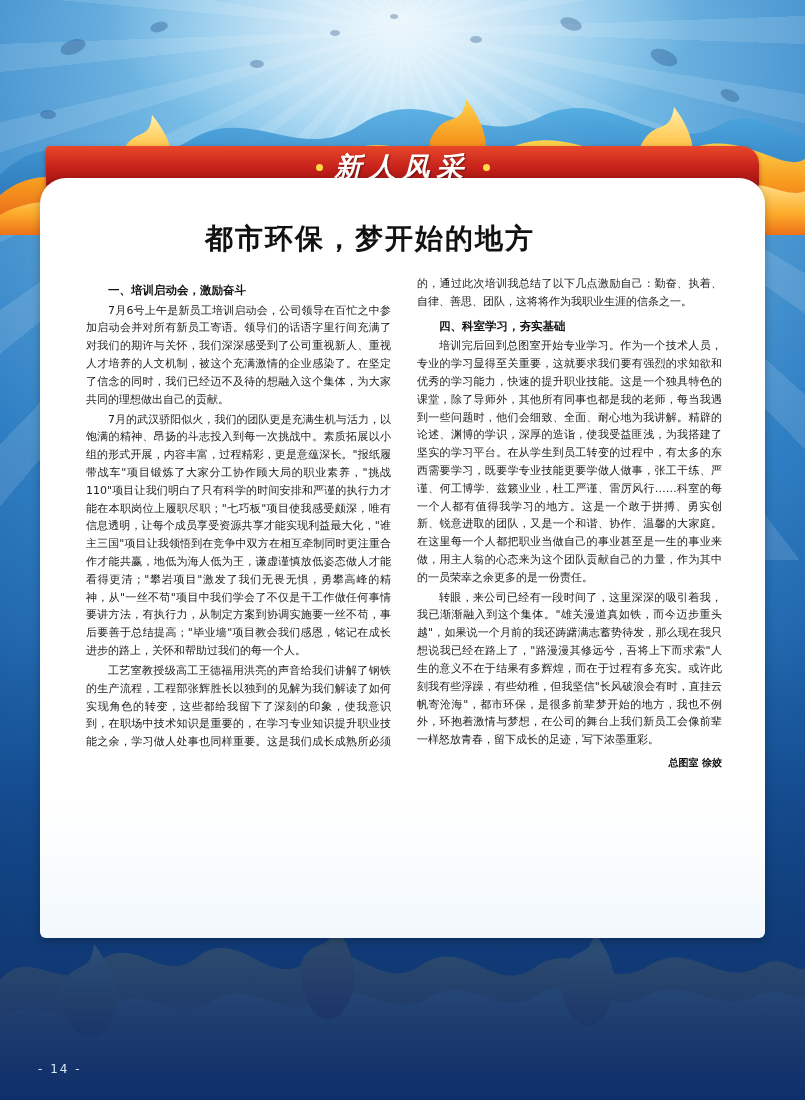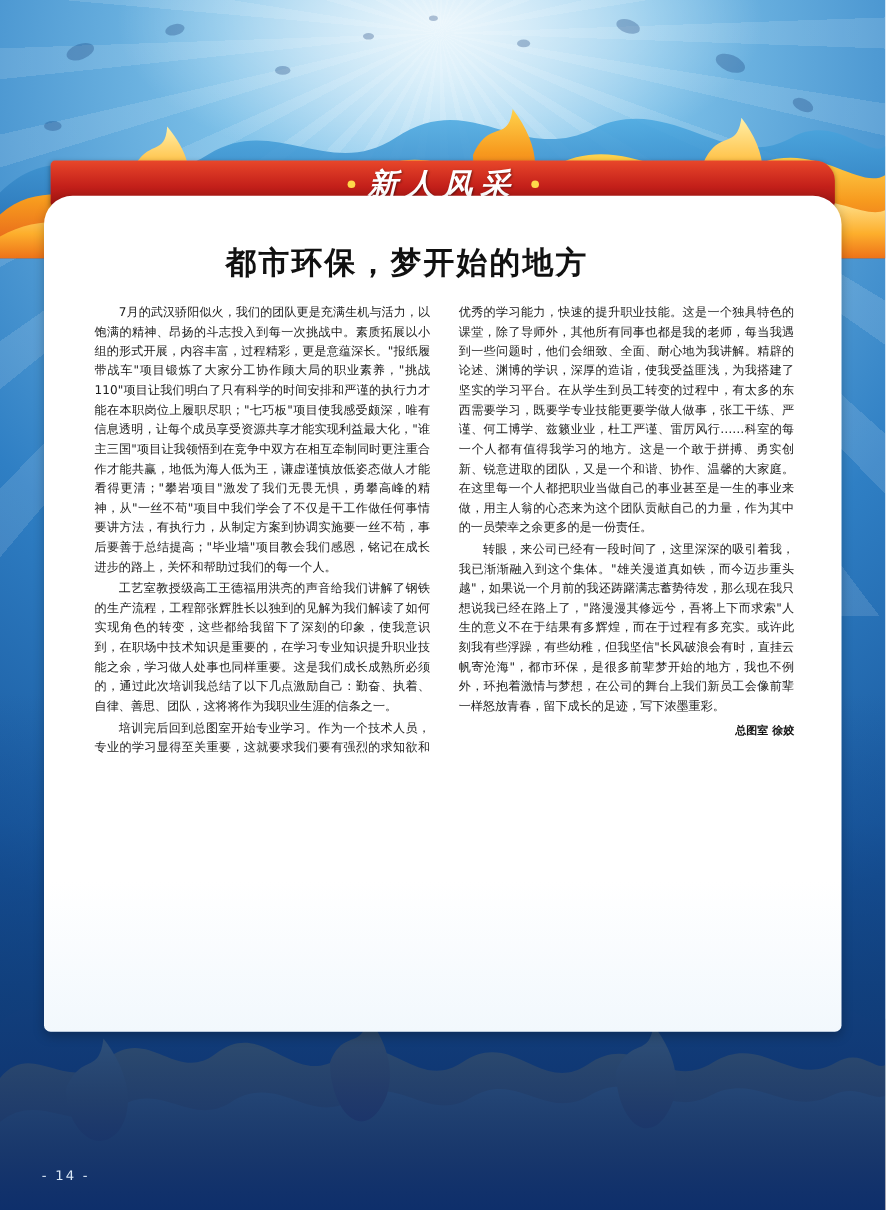--- a/index.html
+++ b/index.html
@@ -181,25 +181,28 @@
   <div class="sheet">
     <div class="sheet-inner">
 
       <div class="headline">都市环保，梦开始的地方</div>
 
       <div class="cols">
 
 
         <div class="twocol">
 
+          <h3>一、培训启动会，激励奋斗</h3>
+          <p>7月6号上午是新员工培训启动会，公司领导在百忙之中参加启动会并对所有新员工寄语。领导们的话语字里行间充满了对我们的期许与关怀，我们深深感受到了公司重视新人、重视人才培养的人文机制，被这个充满激情的企业感染了。在坚定了信念的同时，我们已经迈不及待的想融入这个集体，为大家共同的理想做出自己的贡献。</p>
 
           <p>7月的武汉骄阳似火，我们的团队更是充满生机与活力，以饱满的精神、昂扬的斗志投入到每一次挑战中。素质拓展以小组的形式开展，内容丰富，过程精彩，更是意蕴深长。"报纸履带战车"项目锻炼了大家分工协作顾大局的职业素养，"挑战110"项目让我们明白了只有科学的时间安排和严谨的执行力才能在本职岗位上履职尽职；"七巧板"项目使我感受颇深，唯有信息透明，让每个成员享受资源共享才能实现利益最大化，"谁主三国"项目让我领悟到在竞争中双方在相互牵制同时更注重合作才能共赢，地低为海人低为王，谦虚谨慎放低姿态做人才能看得更清；"攀岩项目"激发了我们无畏无惧，勇攀高峰的精神，从"一丝不苟"项目中我们学会了不仅是干工作做任何事情要讲方法，有执行力，从制定方案到协调实施要一丝不苟，事后要善于总结提高；"毕业墙"项目教会我们感恩，铭记在成长进步的路上，关怀和帮助过我们的每一个人。</p>
 
           <p>工艺室教授级高工王德福用洪亮的声音给我们讲解了钢铁的生产流程，工程部张辉胜长以独到的见解为我们解读了如何实现角色的转变，这些都给我留下了深刻的印象，使我意识到，在职场中技术知识是重要的，在学习专业知识提升职业技能之余，学习做人处事也同样重要。这是我们成长成熟所必须的，通过此次培训我总结了以下几点激励自己：勤奋、执着、自律、善思、团队，这将将作为我职业生涯的信条之一。</p>
 
+          <h3>四、科室学习，夯实基础</h3>
           <p>培训完后回到总图室开始专业学习。作为一个技术人员，专业的学习显得至关重要，这就要求我们要有强烈的求知欲和优秀的学习能力，快速的提升职业技能。这是一个独具特色的课堂，除了导师外，其他所有同事也都是我的老师，每当我遇到一些问题时，他们会细致、全面、耐心地为我讲解。精辟的论述、渊博的学识，深厚的造诣，使我受益匪浅，为我搭建了坚实的学习平台。在从学生到员工转变的过程中，有太多的东西需要学习，既要学专业技能更要学做人做事，张工干练、严谨、何工博学、兹籁业业，杜工严谨、雷厉风行……科室的每一个人都有值得我学习的地方。这是一个敢于拼搏、勇实创新、锐意进取的团队，又是一个和谐、协作、温馨的大家庭。在这里每一个人都把职业当做自己的事业甚至是一生的事业来做，用主人翁的心态来为这个团队贡献自己的力量，作为其中的一员荣幸之余更多的是一份责任。</p>
           <p>转眼，来公司已经有一段时间了，这里深深的吸引着我，我已渐渐融入到这个集体。"雄关漫道真如铁，而今迈步重头越"，如果说一个月前的我还踌躇满志蓄势待发，那么现在我只想说我已经在路上了，"路漫漫其修远兮，吾将上下而求索"人生的意义不在于结果有多辉煌，而在于过程有多充实。或许此刻我有些浮躁，有些幼稚，但我坚信"长风破浪会有时，直挂云帆寄沧海"，都市环保，是很多前辈梦开始的地方，我也不例外，环抱着激情与梦想，在公司的舞台上我们新员工会像前辈一样怒放青春，留下成长的足迹，写下浓墨重彩。</p>
 
           <div class="signature">总图室 徐姣</div>
         </div>
       </div>
     </div>
   </div>
 
   <div class="pagenum">- 14 -</div>

